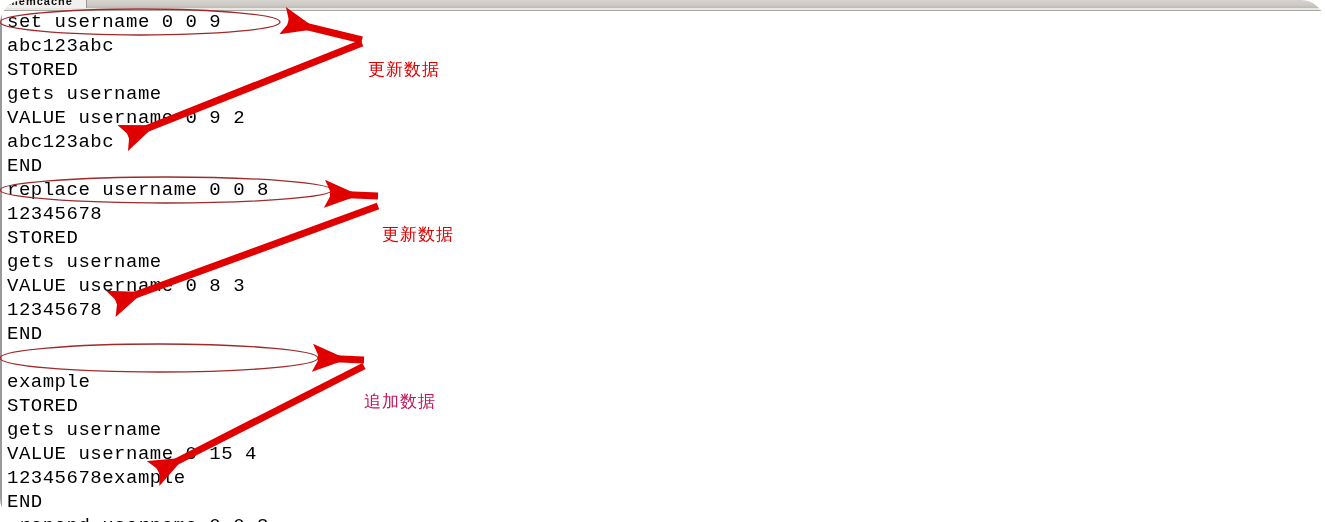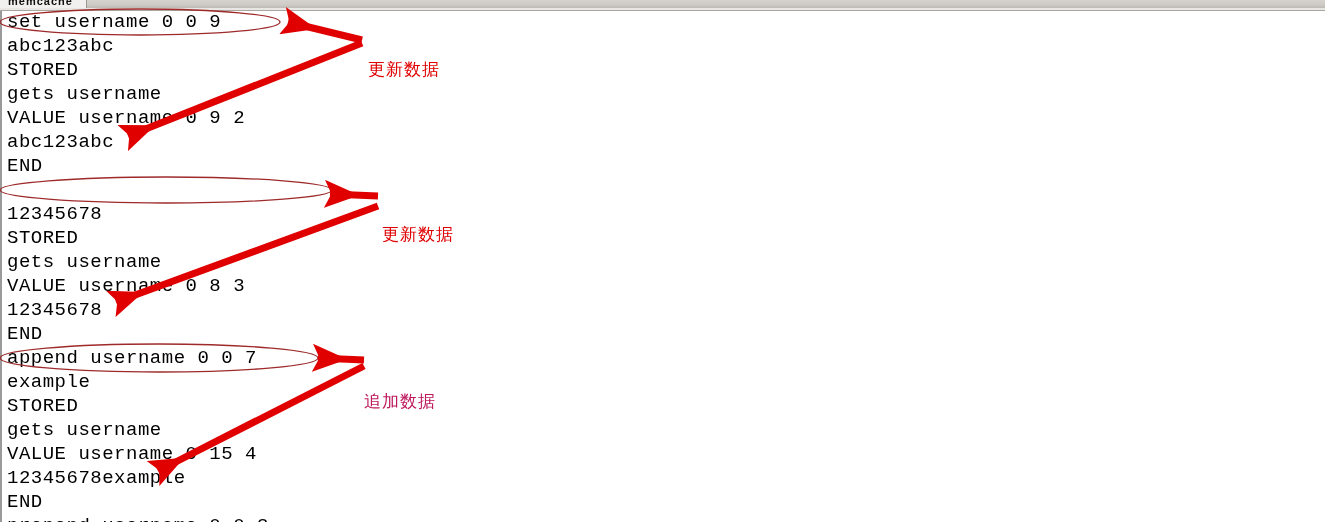--- a/index.html
+++ b/index.html
@@ -7,20 +7,21 @@
     padding: 0;
     background: #ffffff;
   }
   #screen {
     position: relative;
     width: 1325px;
     height: 522px;
     overflow: hidden;
     background: #ffffff;
     font-family: "Liberation Mono", "DejaVu Sans Mono", monospace;
+    border-radius: 24px;
   }
 
   
   .chrome {
     position: absolute;
     left: 0;
     top: 0;
     width: 1325px;
     height: 8px;
     background: linear-gradient(to bottom, #d6d3ce 0%, #cecbc6 60%, #bdbab5 100%);
@@ -110,27 +111,27 @@
   <div class="chrome-sep"></div>
 
   <div class="console" id="console">
       <div class="console-line" style="top: -1px;">set username 0 0 9</div>
       <div class="console-line" style="top: 23px;">abc123abc</div>
       <div class="console-line" style="top: 47px;">STORED</div>
       <div class="console-line" style="top: 71px;">gets username</div>
       <div class="console-line" style="top: 95px;">VALUE username 0 9 2</div>
       <div class="console-line" style="top: 119px;">abc123abc</div>
       <div class="console-line" style="top: 143px;">END</div>
+      <div class="console-line" style="top: 167px;">replace username 0 0 8</div>
       <div class="console-line" style="top: 191px;">12345678</div>
       <div class="console-line" style="top: 215px;">STORED</div>
       <div class="console-line" style="top: 239px;">gets username</div>
       <div class="console-line" style="top: 263px;">VALUE username 0 8 3</div>
       <div class="console-line" style="top: 287px;">12345678</div>
       <div class="console-line" style="top: 311px;">END</div>
-      <div class="console-line" style="top: 335px;">append username 0 0 7</div>
       <div class="console-line" style="top: 359px;">example</div>
       <div class="console-line" style="top: 383px;">STORED</div>
       <div class="console-line" style="top: 407px;">gets username</div>
       <div class="console-line" style="top: 431px;">VALUE username 0 15 4</div>
       <div class="console-line" style="top: 455px;">12345678example</div>
       <div class="console-line" style="top: 479px;">END</div>
       <div class="console-line" style="top: 503px;">prepend username 0 0 3</div>
     </div>
 
   <svg class="overlay" id="overlay" width="1325" height="522" viewBox="0 0 1325 522">

